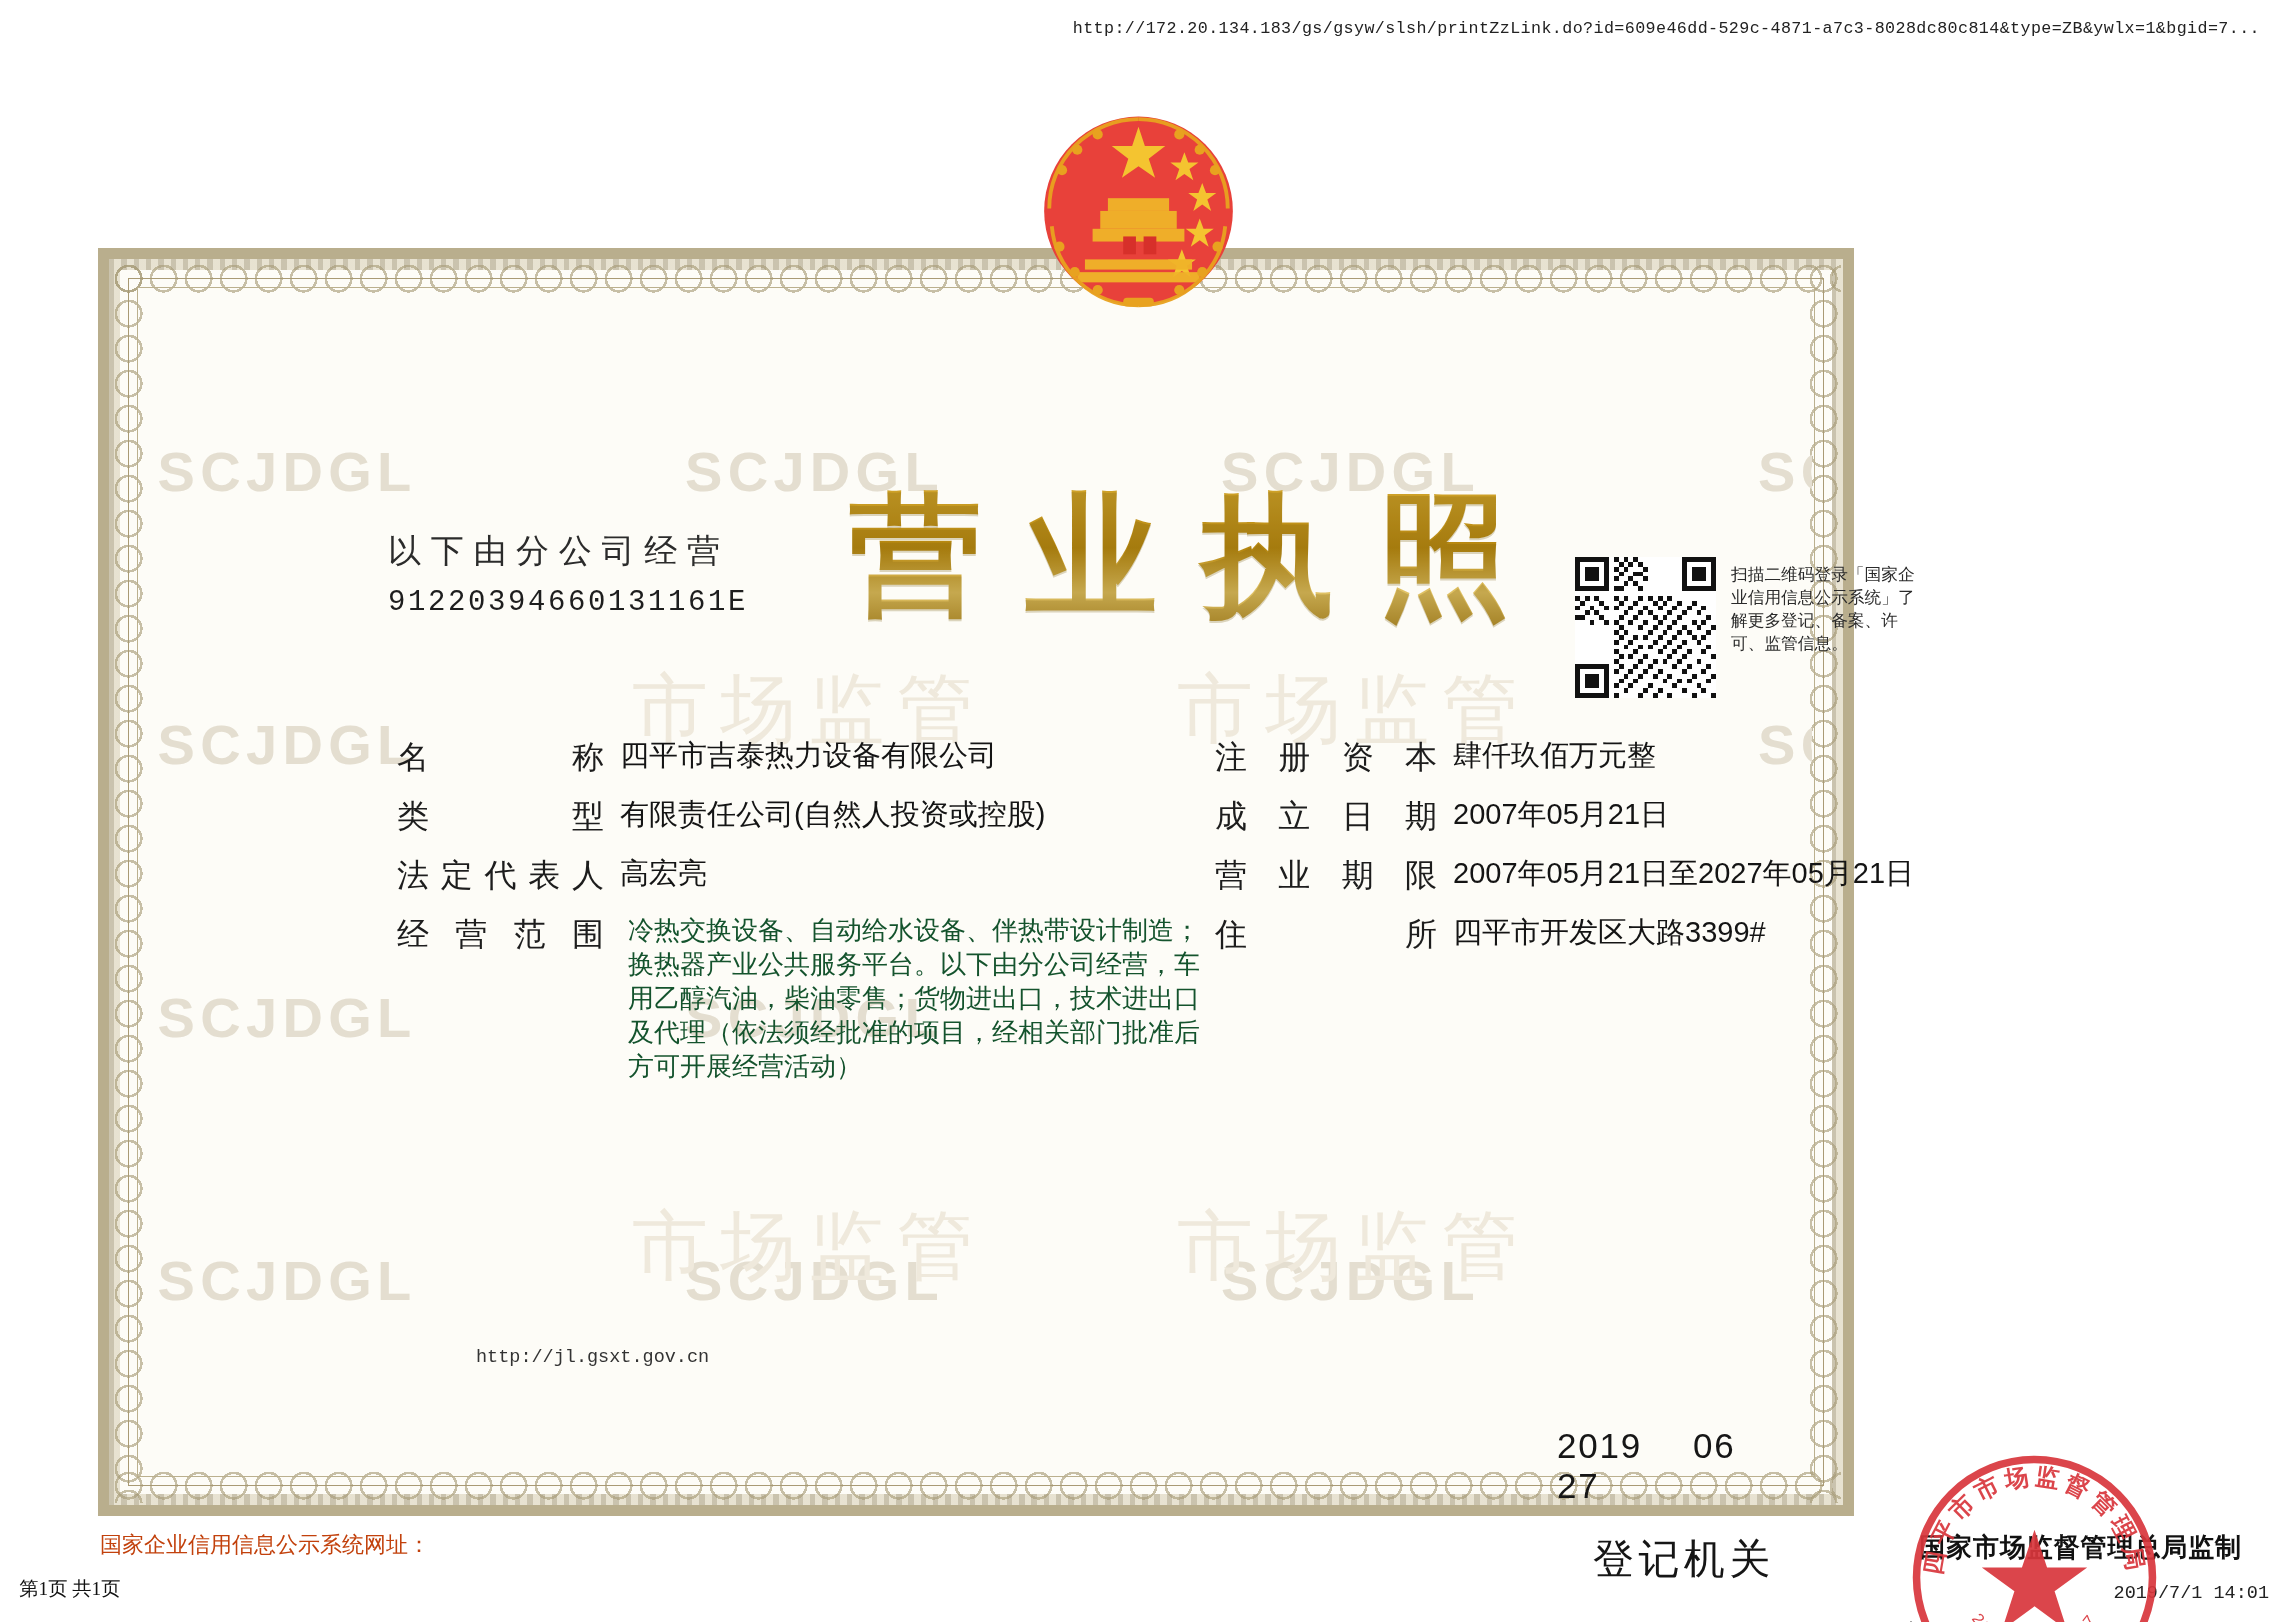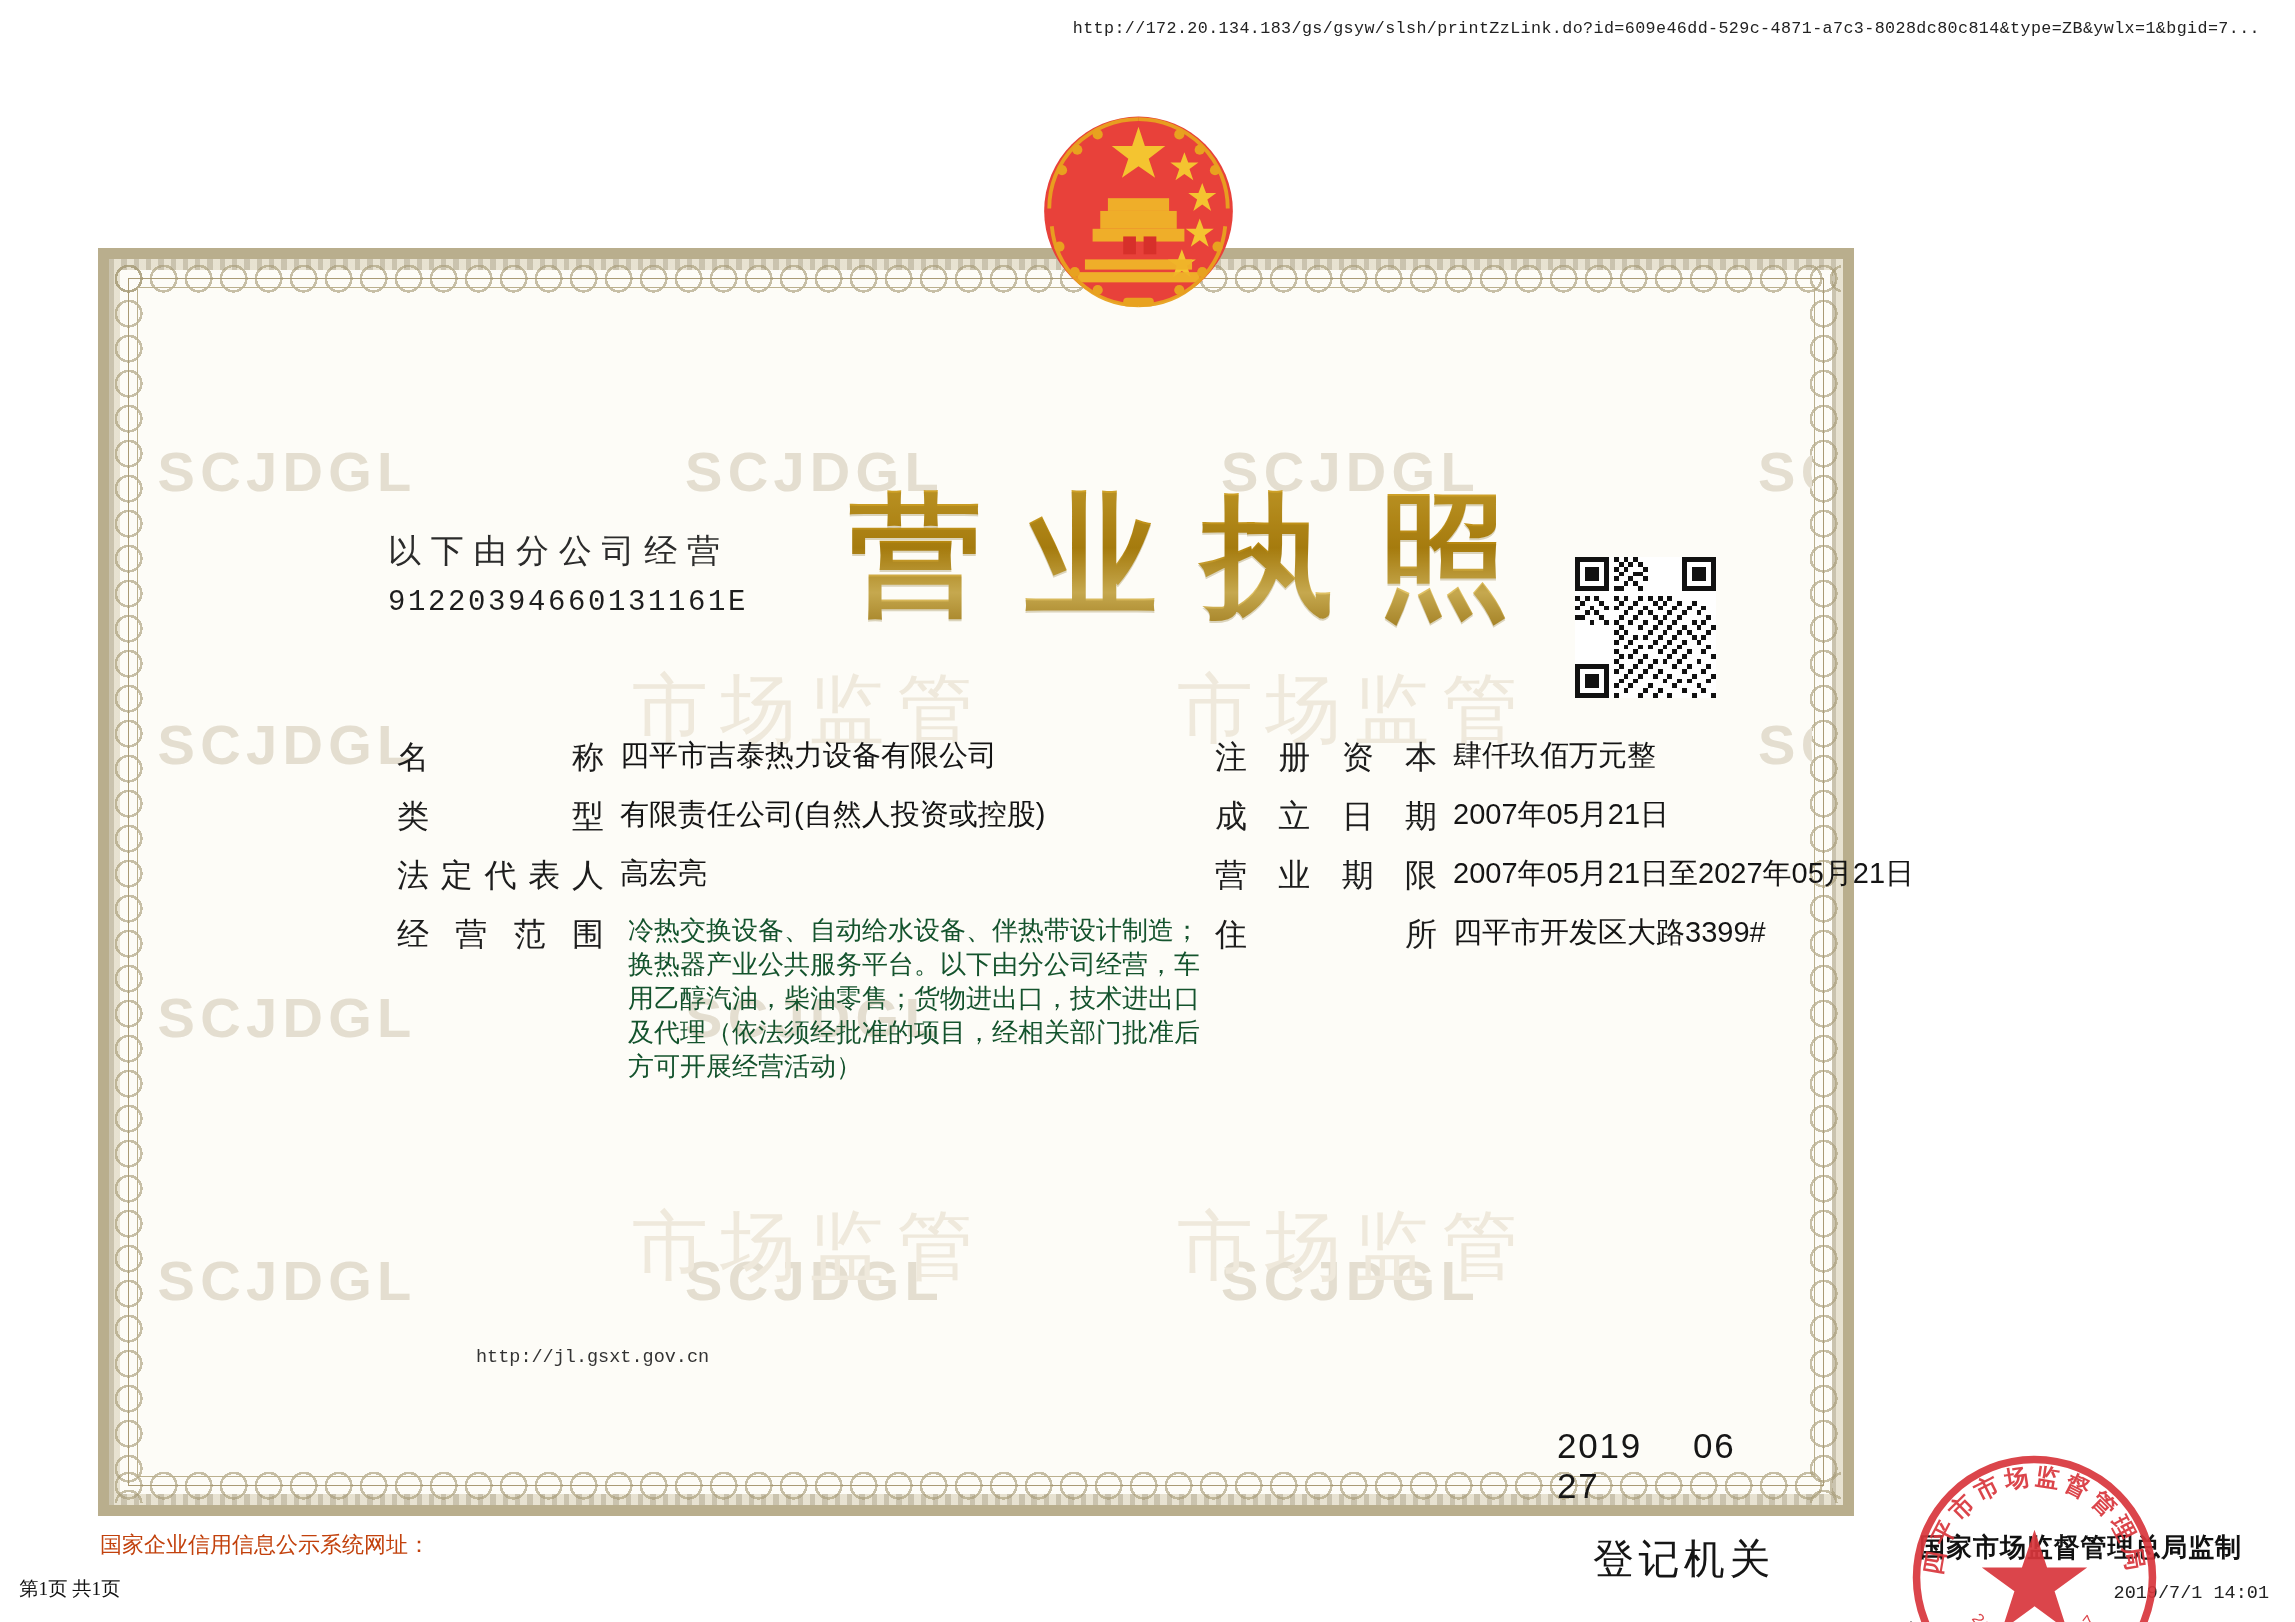--- a/index.html
+++ b/index.html
@@ -540,20 +540,21 @@
           <rect x="26" y="27" width="1" height="1"></rect>
         <rect x="8" y="28" width="1" height="1"></rect>
           <rect x="13" y="28" width="1" height="1"></rect>
           <rect x="16" y="28" width="1" height="1"></rect>
         <rect x="19" y="28" width="1" height="1"></rect>
           <rect x="24" y="28" width="1" height="1"></rect>
           <rect x="28" y="28" width="1" height="1"></rect>
       </g>
     </svg>
   </div>
+  <div class="qr-note">扫描二维码登录「国家企业信用信息公示系统」了解更多登记、备案、许可、监管信息。</div>
 
   <div class="fields-left">
     <div class="row">
       <div class="lab lab-left">
           <span>名</span>
           <span>称</span>
         </div>
       <div class="val">四平市吉泰热力设备有限公司</div>
     </div>
     <div class="row">

